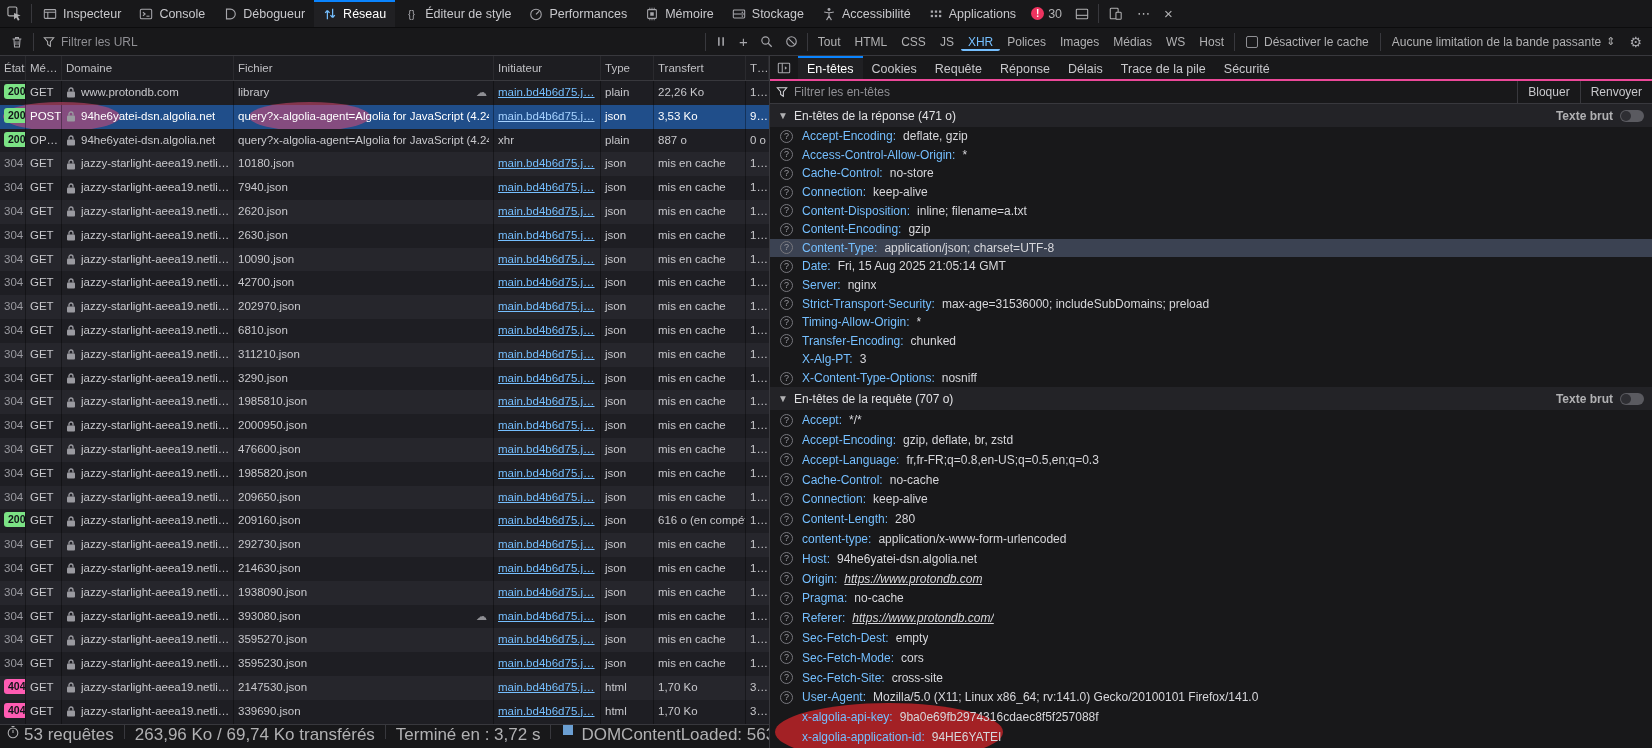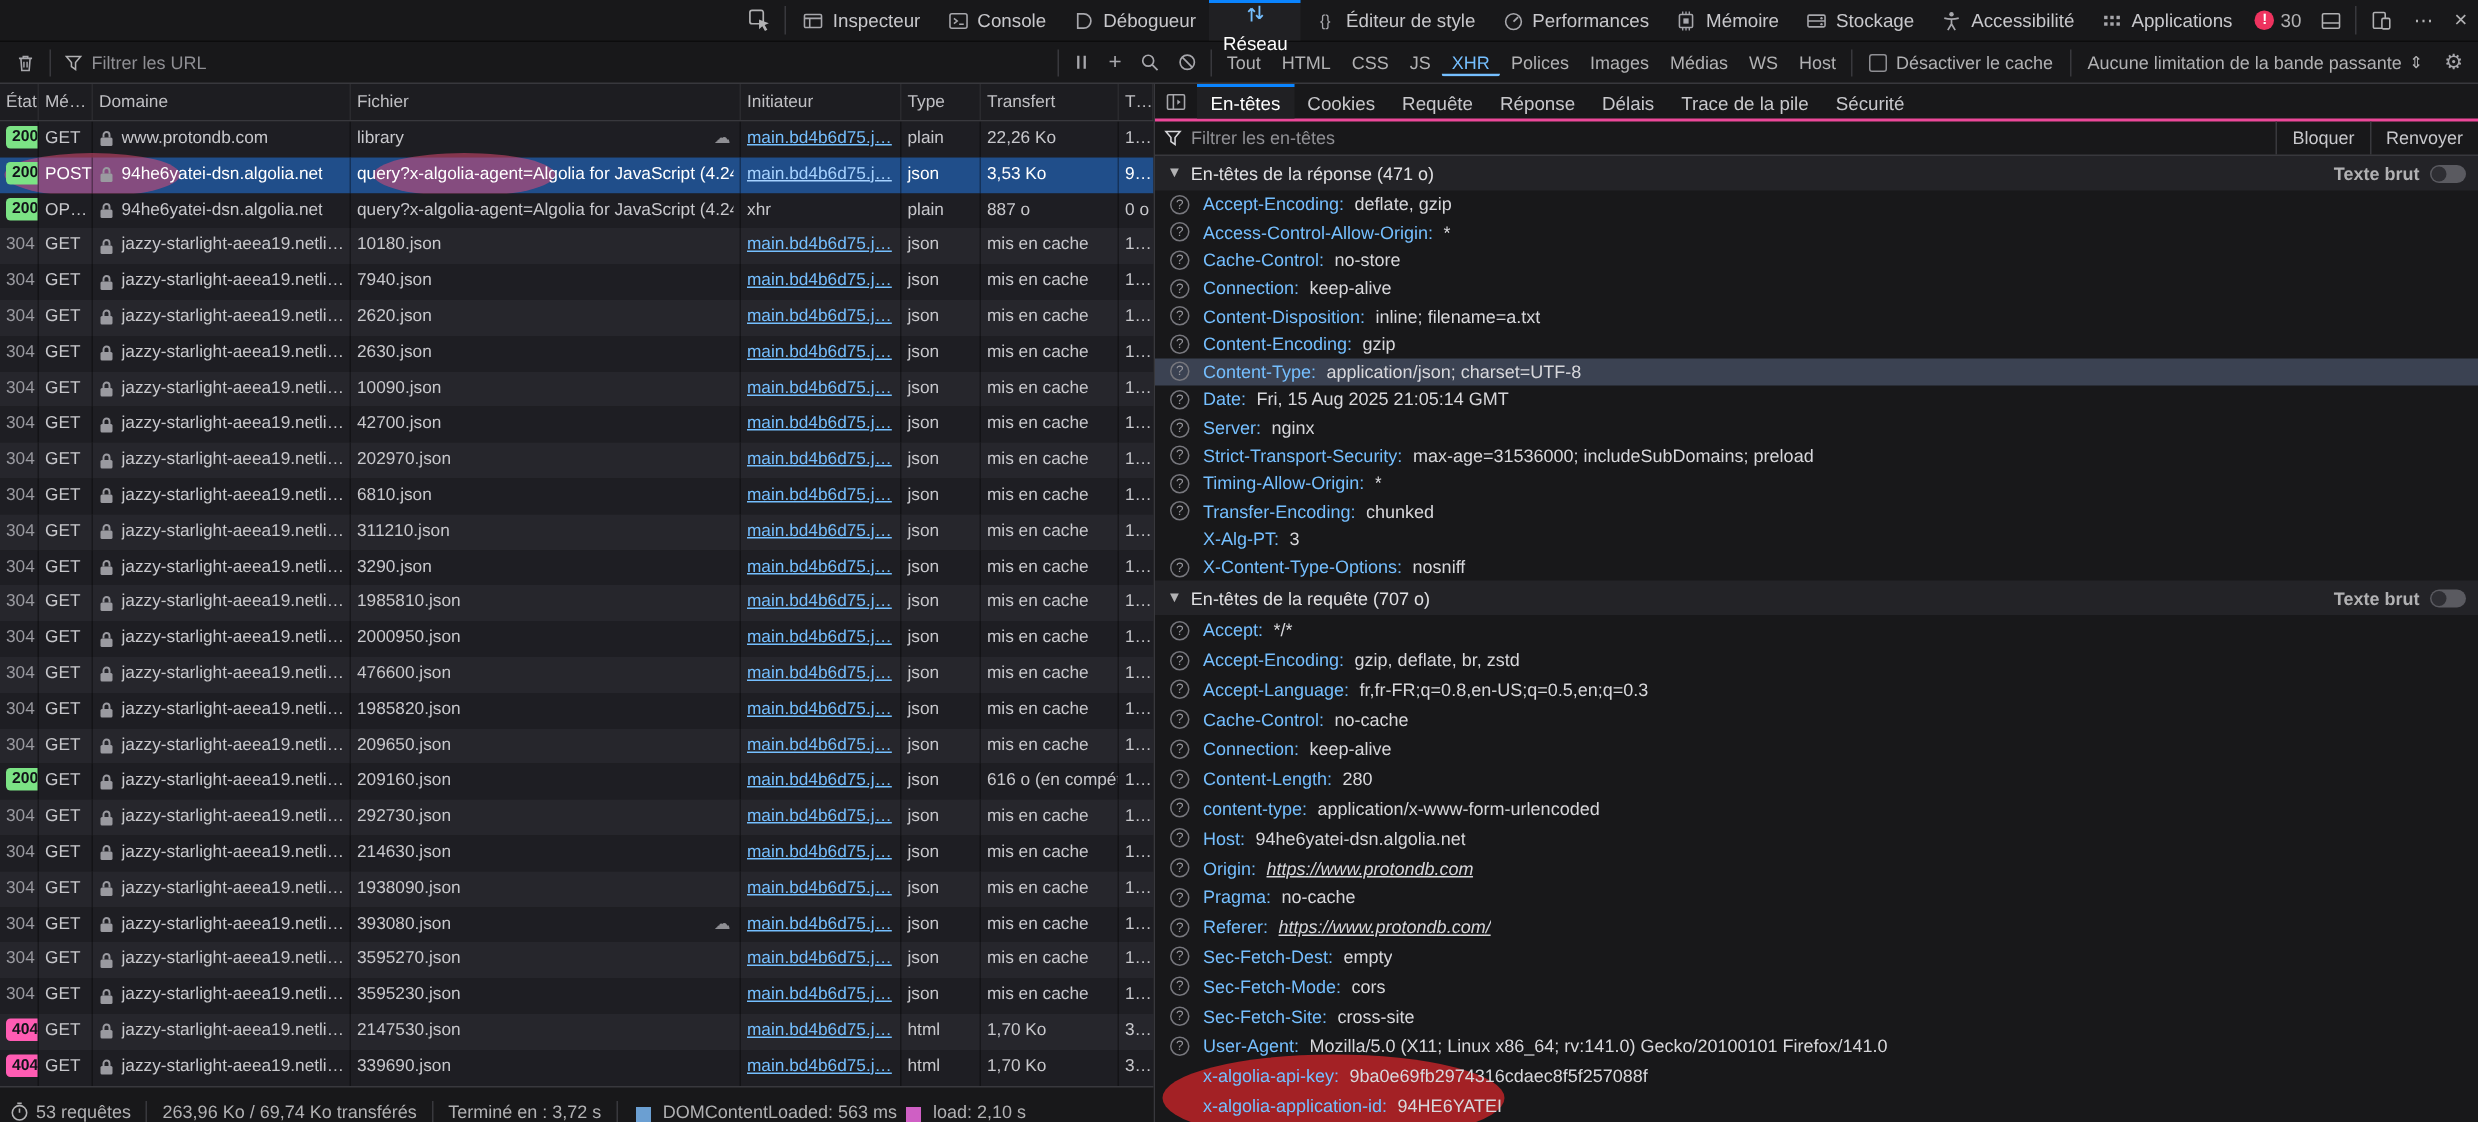--- a/index.html
+++ b/index.html
@@ -1,27 +1,27 @@
 <!DOCTYPE html>
 <html><head>
 <meta charset="utf-8">
 <style>
   * { margin:0; padding:0; box-sizing:border-box; }
   html,body { background:#0c0c0d; }
   body { font-family:"Liberation Sans","DejaVu Sans",sans-serif; }
   #root { position:relative; width:1652px; height:748px; background:#18181a; color:#d7d7db; overflow:hidden; }
 
   
-  .toolbox { height:28px; display:flex; align-items:stretch; justify-content:flex-end; background:#18181a; border-bottom:1px solid #0c0c0d; font-size:12.5px; }
+  .toolbox { height:28px; display:flex; align-items:stretch; justify-content:flex-start; background:#18181a; border-bottom:1px solid #0c0c0d; font-size:12.5px; }
   .tb-group { display:flex; align-items:stretch; }
   .tb-btn { display:flex; align-items:center; gap:6px; padding:0 7px; color:#b1b1b3; cursor:default; }
   .tsep { width:1px; background:#38383d; margin:4px 2px; }
   .ttab { display:flex; align-items:center; gap:6px; padding:0 9px; color:#c8c8cc; border-top:2px solid transparent; border-bottom:2px solid transparent; }
   .ttab .ticon { display:flex; align-items:center; color:#a7a7ac; }
-  .ttab.active { background:#202023; color:#ffffff; border-top:2px solid #0a84ff;flex-direction:column; }
+  .ttab.active { background:#202023; color:#ffffff; border-top:2px solid #0a84ff; }
   .ttab.active .ticon { color:#75bfff; }
   .badge-err { display:flex; align-items:center; gap:4px; padding:0 6px; color:#b1b1b3; }
   .errdot { width:13px; height:13px; border-radius:50%; background:#ee335f; color:#fff; font-size:10px; font-weight:bold; display:flex; align-items:center; justify-content:center; }
   .winbtn { display:flex; align-items:center; padding:0 7px; color:#b1b1b3; font-size:13px; }
 
   
   .net-toolbar { height:28px; display:flex; align-items:center; background:#18181a; border-bottom:1px solid #38383d; font-size:12px; color:#b1b1b3; padding:0 4px; }
   .nt-icon { display:flex; align-items:center; justify-content:center; padding:0 6px; color:#a7a7ac; height:100%; }
   .nsep { width:1px; height:18px; background:#38383d; margin:0 3px; flex:none; }
   .url-filter { flex:1; display:flex; align-items:center; gap:6px; padding:0 6px; min-width:0; }
@@ -59,21 +59,21 @@
   .cloud { color:#8f8f94; font-size:11px; flex:none; padding-right:2px; }
   .ilink { color:#75bfff; text-decoration:underline; cursor:pointer; }
   .trow.sel .ilink { color:#a6d2ff; }
 
   
   .ann { position:absolute; border-radius:50%; background:rgba(226,74,116,0.52); z-index:0; }
   .ann-post { left:3px; top:-3px; width:117px; height:29px; }
   .ann-query { left:249px; top:-3px; width:121px; height:29px; }
 
   
-  .statusbar { height:24px; border-top:1px solid #38383d; background:#18181a; display:flex; align-items:flex-end; font-size:12px; color:#b1b1b3; gap:4px; padding:0 6px; overflow:hidden; }
+  .statusbar { height:24px; border-top:1px solid #38383d; background:#18181a; display:flex; align-items:flex-start; font-size:17px; color:#b1b1b3; gap:4px; padding:0 6px; overflow:hidden; }
   .sbsep { width:1px; height:14px; background:#38383d; margin:0 6px; flex:none; }
   .chip { width:10px; height:10px; flex:none; margin:0 4px 0 2px; }
   .chip.dcl { background:#6b9fd2; }
   .chip.load { background:#cf5fc4; }
   .sbitem { white-space:nowrap; }
 
   
   .dtabs { height:25px; display:flex; align-items:stretch; border-bottom:2px solid #ec4899; font-size:12.5px; background:#18181a; }
   .dtab { display:flex; align-items:center; padding:0 9px; color:#c8c8cc; border-top:2px solid transparent; }
   .dtab.active { color:#ffffff; background:#202023; border-top:2px solid #0a84ff; }

